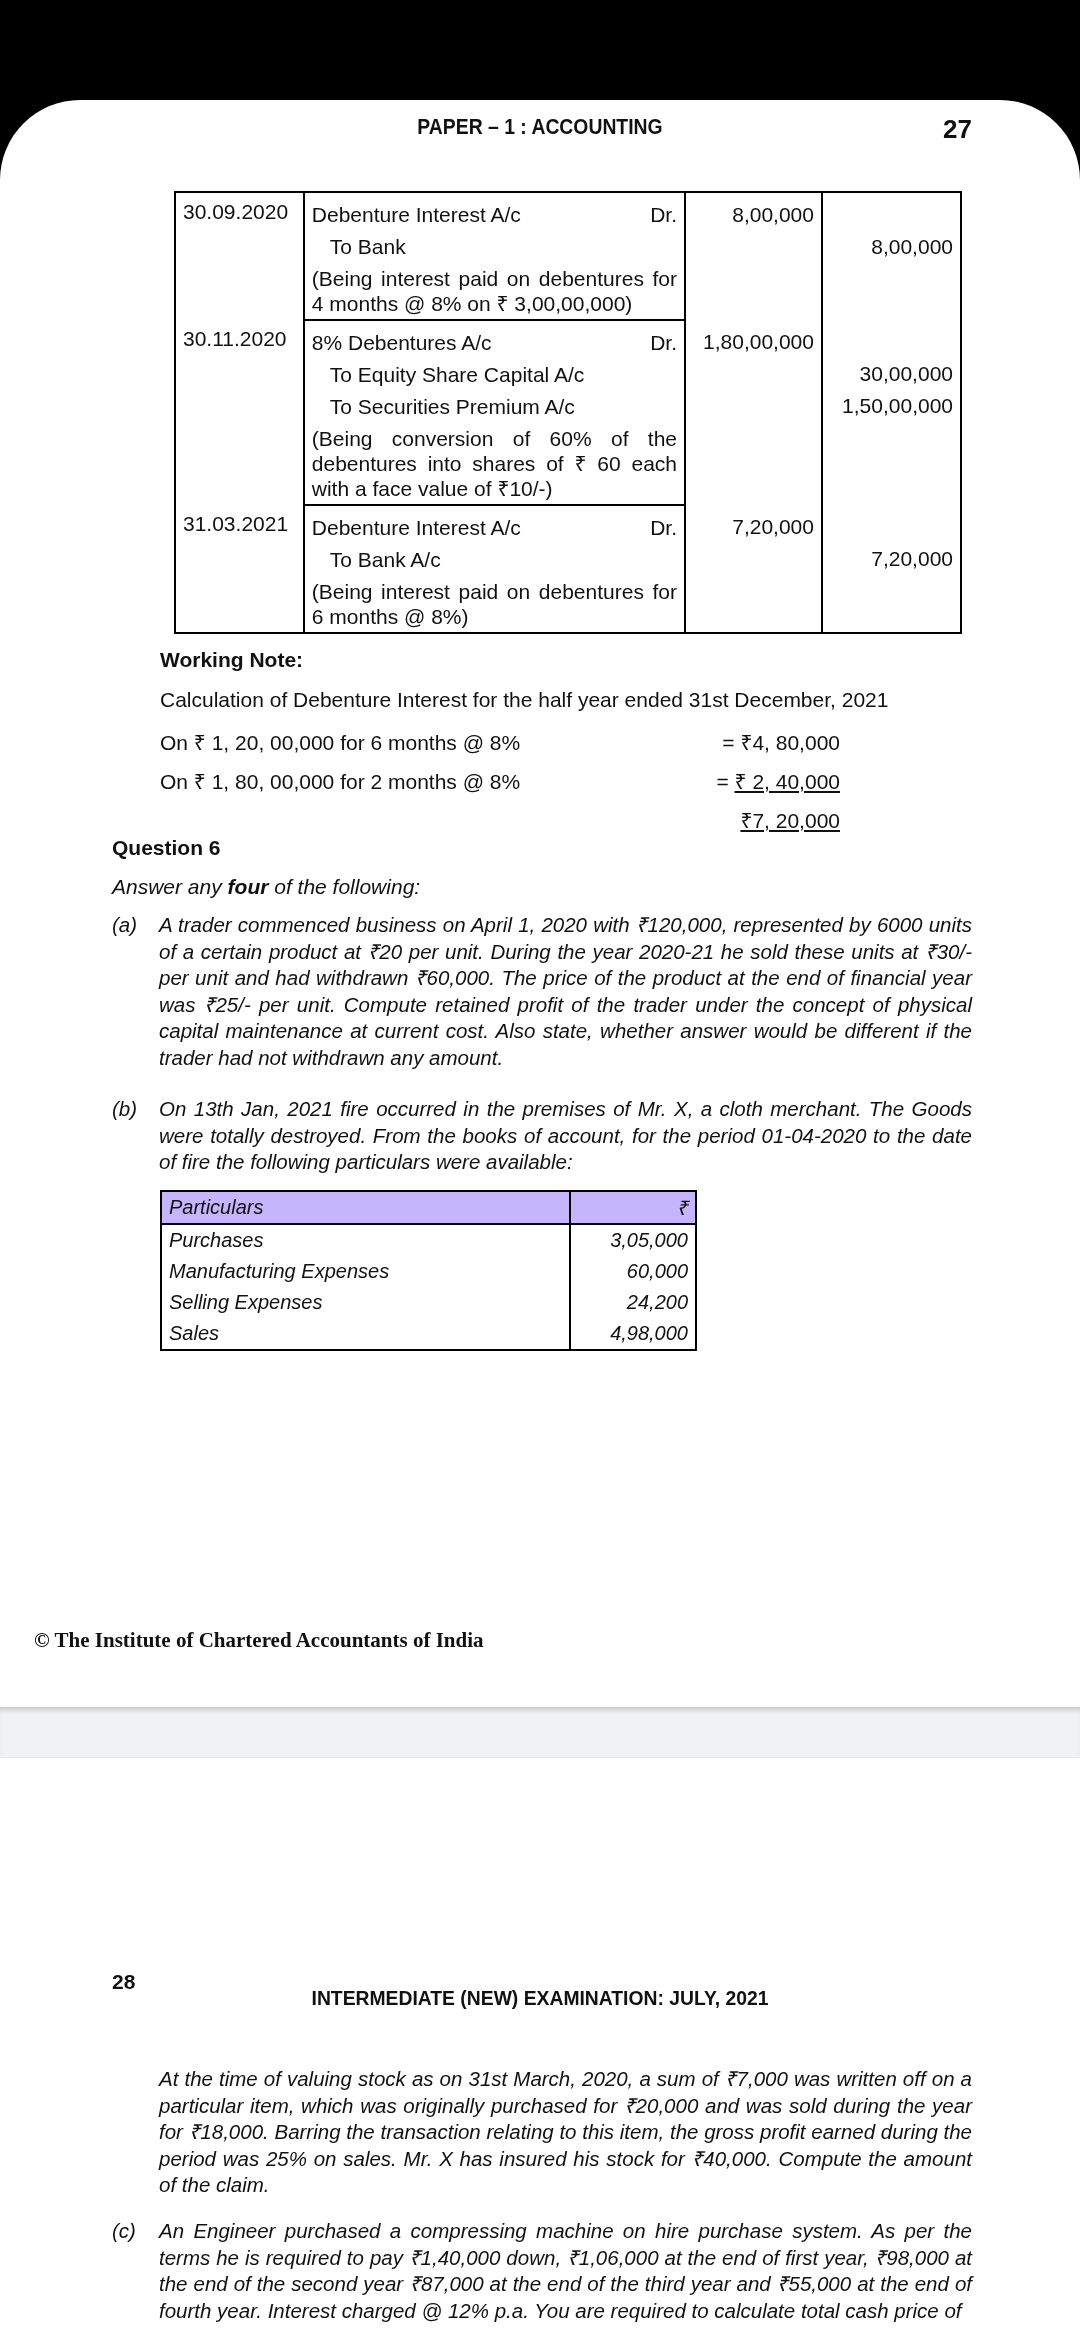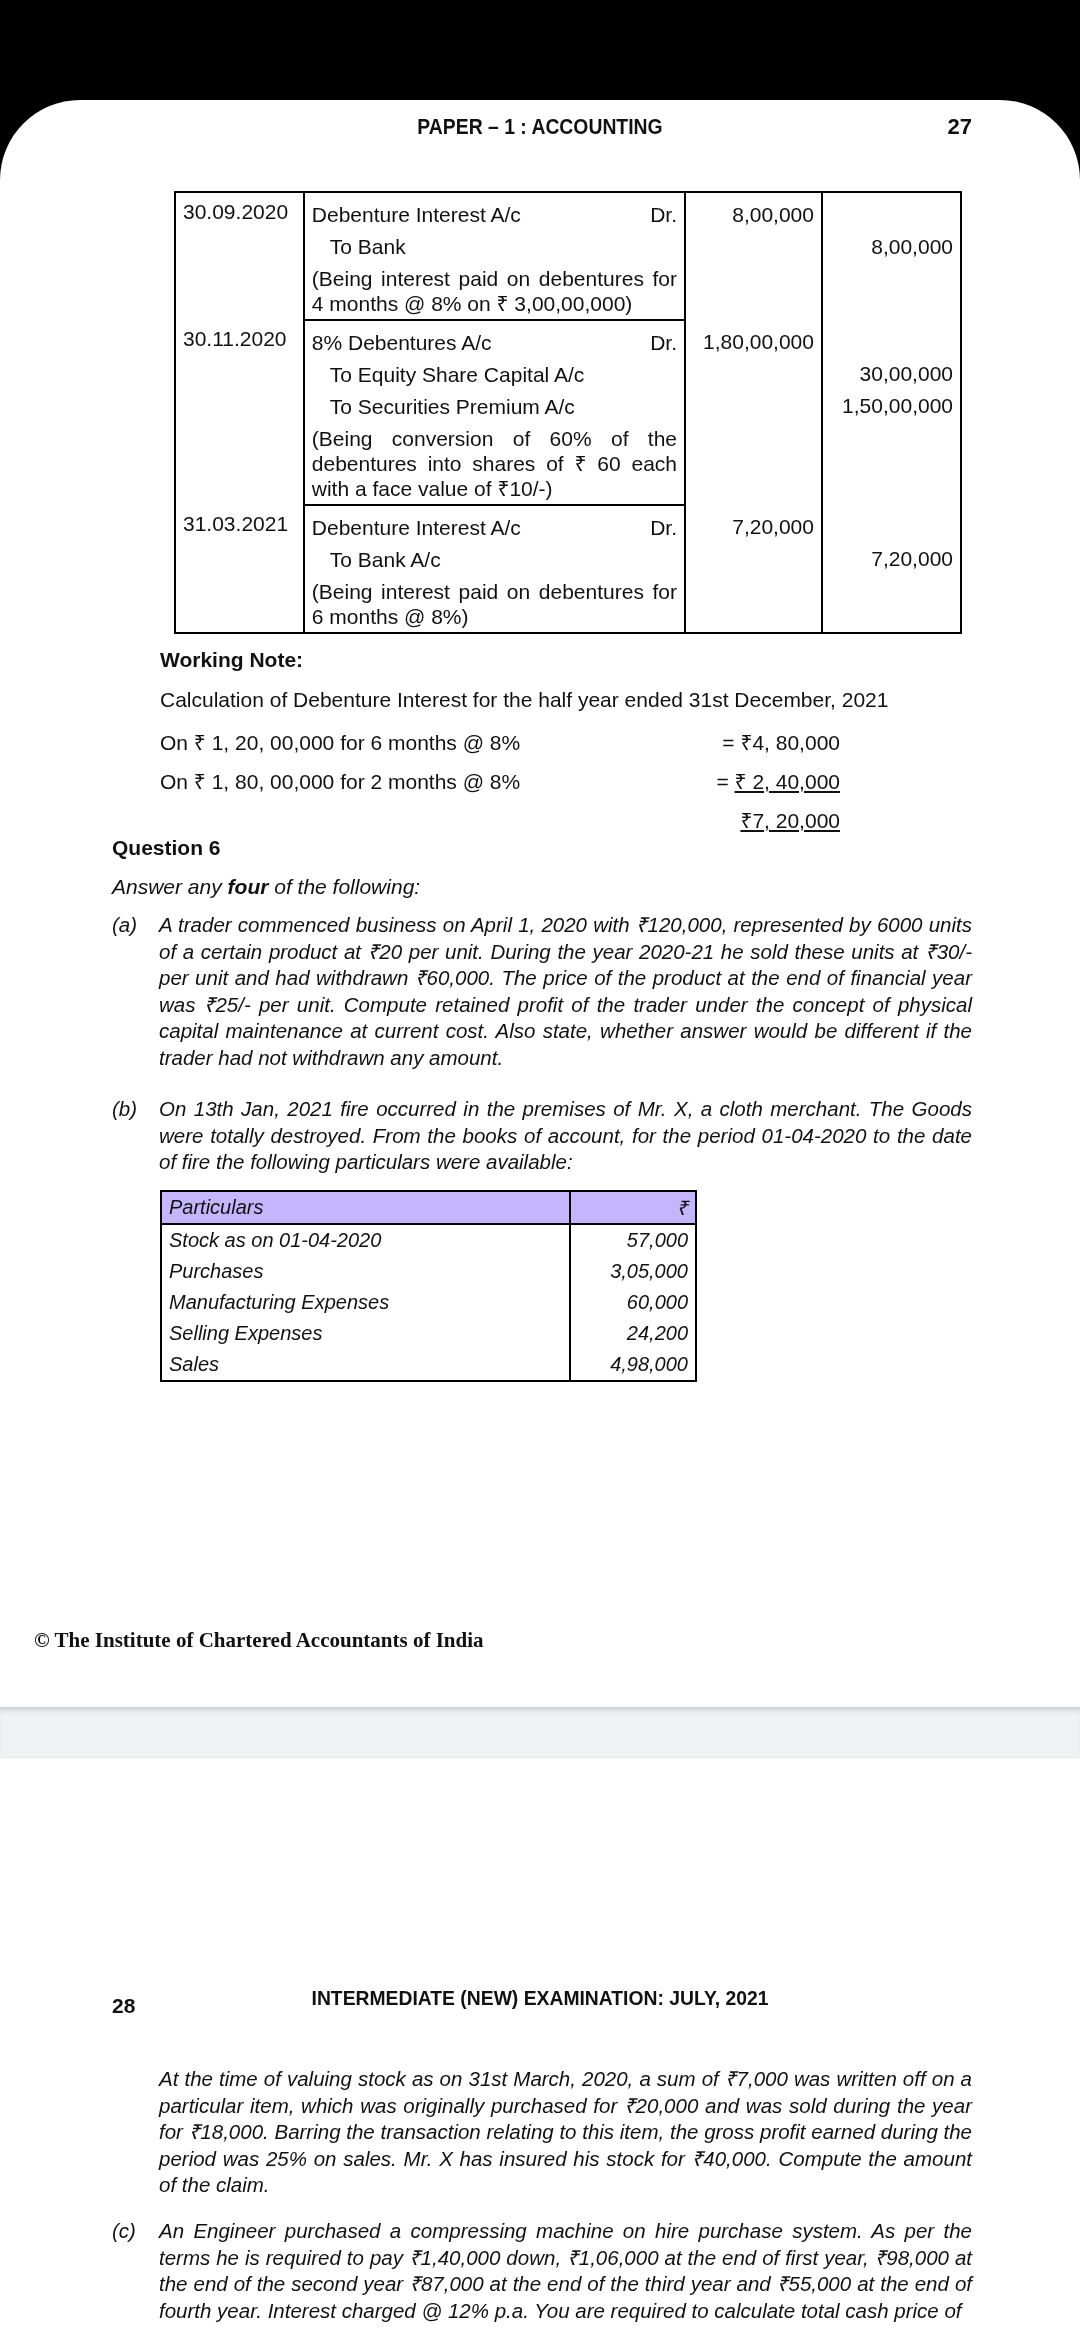--- a/index.html
+++ b/index.html
@@ -15,21 +15,21 @@
   .gap {
     position: absolute; left: 0; top: 1707px; width: 1080px; height: 50px;
     background: #f1f2f4;
     box-shadow: inset 0 6px 6px -4px rgba(0,0,0,0.22);
     border-bottom: 1px solid #e6e7ea;
   }
   .page2 {
     position: absolute; left: 0; top: 1758px; width: 1080px; height: 582px; background: #fff;
   }
   .hdr-title { position: absolute; top: 14px; left: 0; width: 1080px; text-align: center; font-weight: bold; font-size: 22px; transform: scaleX(0.88); }
-  .hdr-num { position: absolute; top: 14px; right: 108px; font-weight: bold; font-size: 22px; }
+  .hdr-num { position: absolute; top: 14px; right: 108px; font-weight: bold; font-size: 26px; }
 
   
   .jtable { position: absolute; left: 174px; top: 91px; width: 788px; border-collapse: collapse; font-size: 21px; line-height: 25px; }
   .jtable td { border-left: 2px solid #000; border-right: 2px solid #000; vertical-align: top; padding: 0 7px; }
   .jtable tr.first td { border-top: 2px solid #000; }
   .jtable tr.last td { border-bottom: 2px solid #000; }
   .jtable td.date { width: 110px; padding-top: 6px; }
   .jtable td.part { width: 357px; padding-top: 6px; padding-bottom: 3px; }
   .jtable td.part.sep { border-bottom: 2px solid #000; }
   .jtable td.dr { width: 118px; text-align: right; padding-top: 6px; }
@@ -158,24 +158,20 @@
     <div class="txt">On 13th Jan, 2021 fire occurred in the premises of Mr. X, a cloth merchant.  The Goods were totally destroyed.  From the books of account, for the period 01-04-2020 to the date of fire the following particulars were available:</div>
   </div>
 
   <table class="ptable" style="top:1090px;">
     <tbody>
         <tr class="head">
       <td>Particulars</td>
       <td class="v">₹</td>
     </tr>
     <tr>
-      <td>Stock as on 01-04-2020</td>
-      <td class="v">57,000</td>
-    </tr>
-    <tr>
       <td>Purchases</td>
       <td class="v">3,05,000</td>
     </tr>
     <tr>
       <td>Manufacturing Expenses</td>
       <td class="v">60,000</td>
     </tr>
     <tr>
       <td>Selling Expenses</td>
       <td class="v">24,200</td>
@@ -187,21 +183,21 @@
   </tbody>
     </table>
 
   <div class="footer" style="top:1528px;">© The Institute of Chartered Accountants of India</div>
 </div>
 
 <div class="gap"></div>
 
 <div class="page2">
   <div class="p2-title" style="top:228px;">INTERMEDIATE (NEW) EXAMINATION: JULY, 2021</div>
-  <div class="p2-num" style="top:236px;">28</div>
+  <div class="p2-num" style="top:212px;">28</div>
 
   <div class="q-item" style="top:308px;">
     <div class="txt">At the time of valuing stock as on 31st March, 2020, a sum of ₹7,000 was written off on a particular item, which was originally purchased for ₹20,000 and was sold during the year for ₹18,000. Barring the transaction relating to this item, the gross profit earned during the period was 25% on sales. Mr.  X has insured his stock for ₹40,000. Compute the amount of the claim.</div>
   </div>
 
   <div class="q-item" style="top:460px;">
     <span class="lbl">(c)</span>
     <div class="txt">An Engineer purchased a compressing machine on hire purchase system. As per the terms he is required to pay ₹1,40,000 down, ₹1,06,000 at the end of first year, ₹98,000 at the end of the second year ₹87,000 at the end of the third year and ₹55,000 at the end of fourth year. Interest charged @ 12% p.a. You are required to calculate total cash price of</div>
   </div>
 </div>

